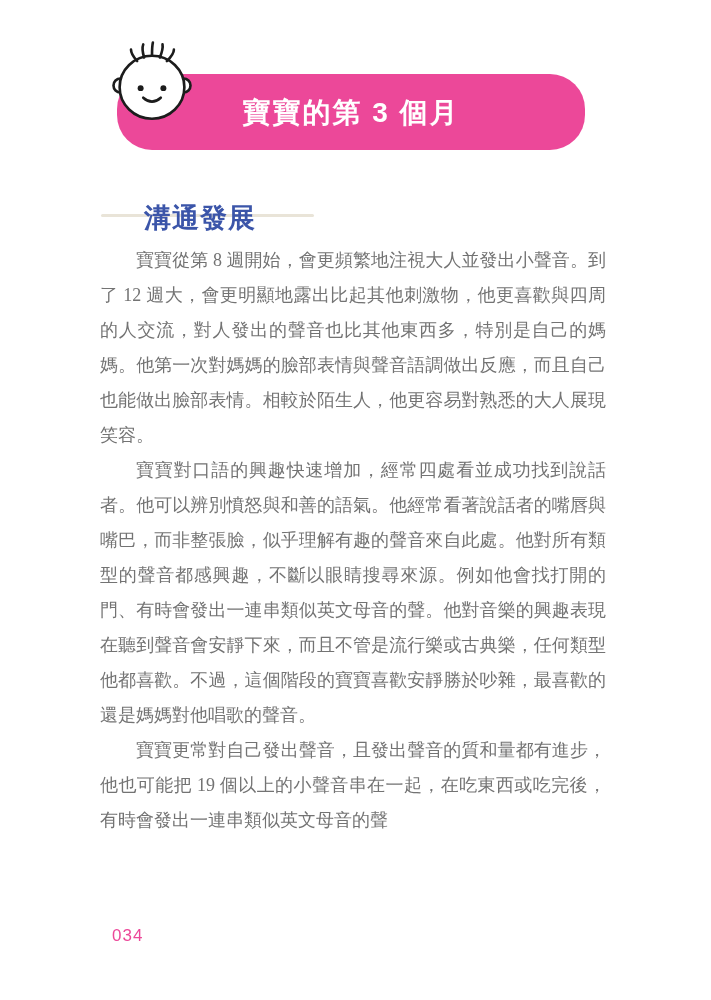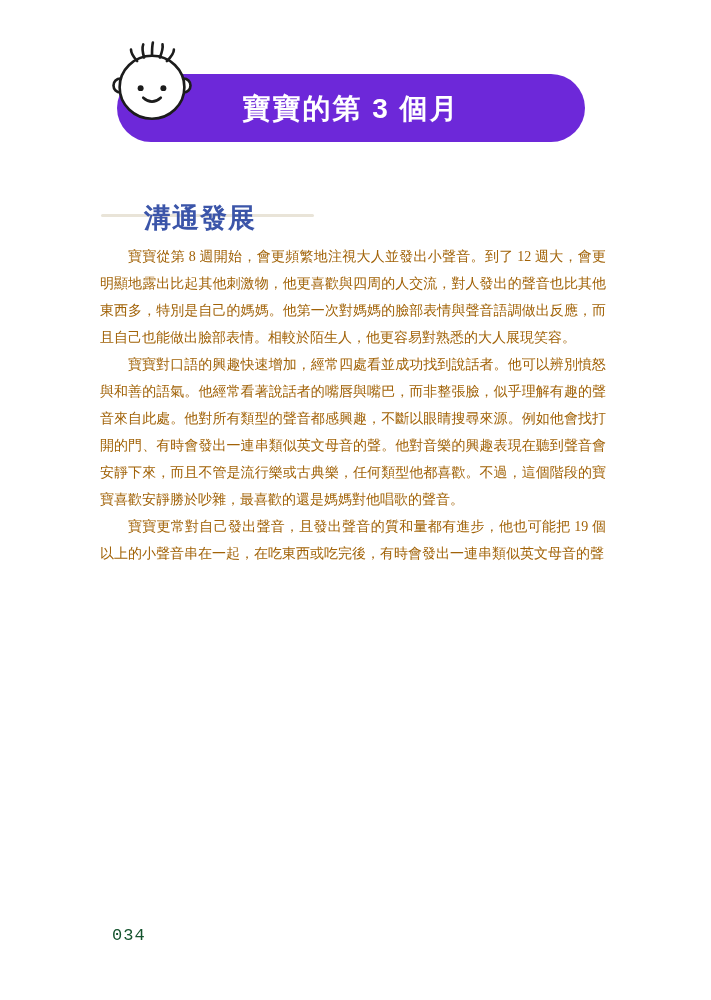--- a/index.html
+++ b/index.html
@@ -12,22 +12,22 @@
     overflow: hidden;
     font-family: "Liberation Serif", serif;
   }
 
   
   .banner {
     position: absolute;
     left: 117px;
     top: 74px;
     width: 468px;
-    height: 68px;
-    background: #6d28d9;
+    height: 76px;
+    background: #ec4899;
     border-radius: 35px;
     display: flex;
     align-items: center;
     justify-content: center;
   }
   .banner-title {
     color: #ffffff;
     font-family: "Liberation Sans", sans-serif;
     font-weight: bold;
     font-size: 28px;
@@ -66,43 +66,43 @@
     background: #e9e4d8;
     border-radius: 2px;
   }
 
   
   .body-text {
     position: absolute;
     left: 100px;
     top: 243px;
     width: 506px;
-    color: #a16207;
-    font-size: 14px;
-    line-height: 27px;
+    color: #737373;
+    font-size: 18px;
+    line-height: 35px;
     text-align: justify;
     text-justify: inter-ideograph;
   }
   .body-text p {
     margin: 0;
     text-indent: 2em;
   }
   .body-text .bold-run {
     font-weight: normal;
   }
 
   
   .page-number {
     position: absolute;
     left: 112px;
     top: 926px;
-    font-family: Liberation Mono, monospace;
+    font-family: Liberation Sans, sans-serif;
     font-size: 17px;
     letter-spacing: 1px;
-    color: #14532d;
+    color: #ec4899;
   }
 </style>
 </head>
 <body>
 
 <div class="page">
 
   <div class="banner">
     <span class="banner-title">寶寶的第 3 個月</span>
   </div>

